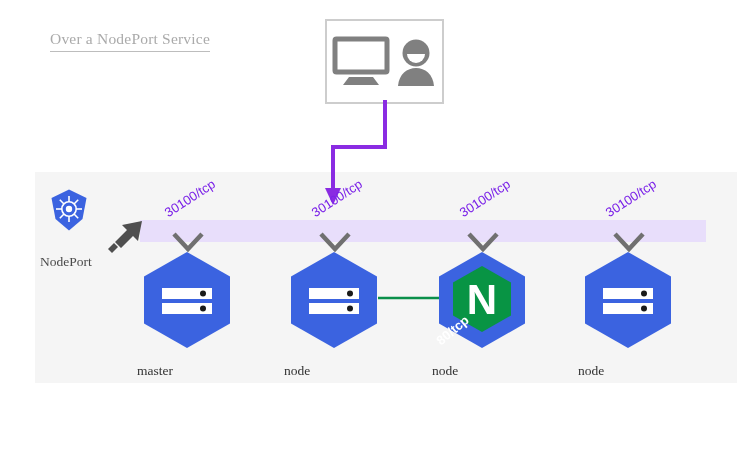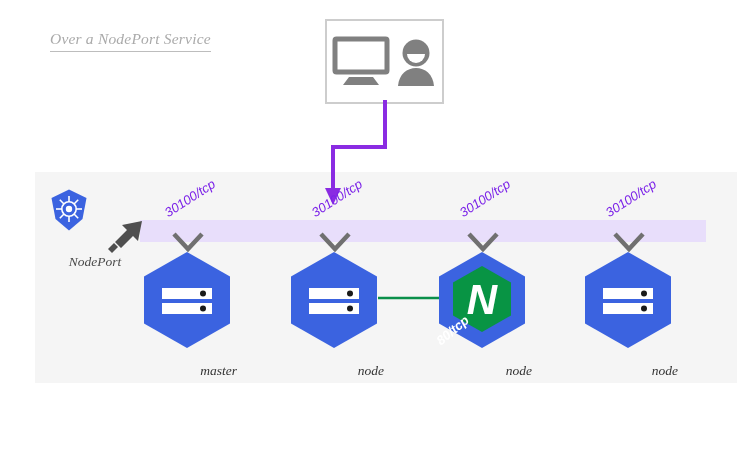--- a/index.html
+++ b/index.html
@@ -7,21 +7,20 @@
     padding: 0;
     background: #ffffff;
   }
   #canvas {
     position: relative;
     width: 756px;
     height: 383px;
     background: #ffffff;
     overflow: hidden;
     font-family: "Liberation Serif", serif;
-    font-style: italic;
   }
 
   
   #title {
     position: absolute;
     left: 50px;
     top: 30px;
     font-family: "Liberation Serif", serif;
     font-size: 15.5px;
     color: #aaaaaa;
@@ -76,36 +75,35 @@
   #client-arrow { position: absolute; left: 300px; top: 100px; }
 
   
   #k8s-logo { position: absolute; left: 48px; top: 188px; }
   #cursor-arrow { position: absolute; left: 106px; top: 219px; }
   #nodeport-label {
     position: absolute;
     left: 40px;
     top: 253px;
     width: 110px;
-    text-align: center;
     font-family: "Liberation Serif", serif;
     font-size: 13.5px;
     line-height: 18px;
     color: #4a4a4a;
   }
 
   
   .node { position: absolute; top: 250px; width: 100px; }
   .hexwrap { position: relative; width: 100px; height: 100px; }
   .node-caption {
     position: absolute;
     top: 113px;
     left: 0;
     width: 100px;
-    text-align: right;
+    text-align: left;
     font-family: "Liberation Serif", serif;
     font-size: 13.5px;
     color: #333333;
   }
   .port-label {
     position: absolute;
     font-family: "Liberation Sans", sans-serif;
     font-size: 13px;
     font-weight: 400;
     color: #7b22e8;

